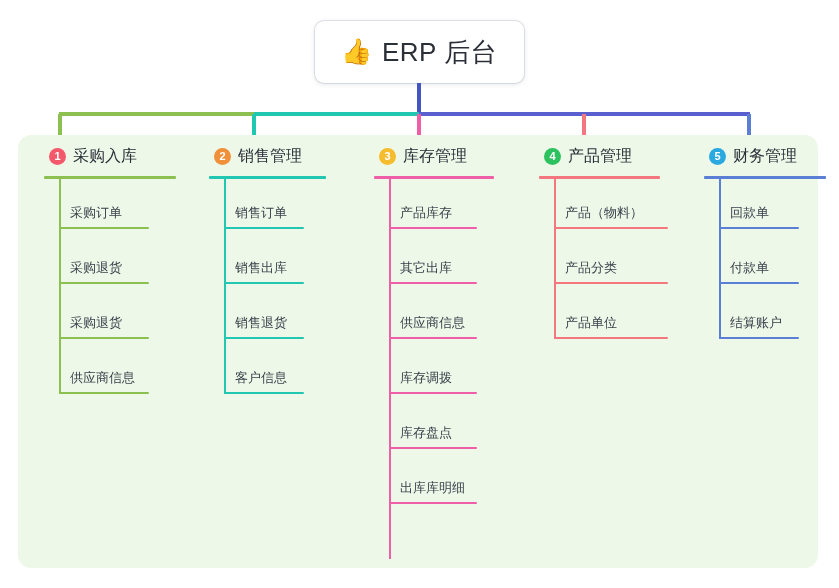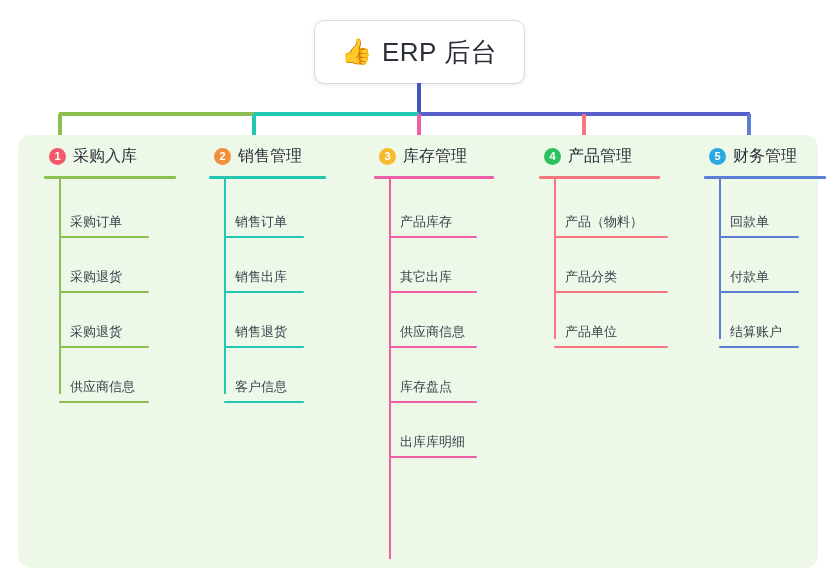--- a/index.html
+++ b/index.html
@@ -98,21 +98,21 @@
   }
 
   
   .spine {
     position: absolute;
     left: 29px;
     top: 43px;
     width: 2px;
   }
 
-  .items { position: absolute; left: 0; top: 52px; width: 165px; }
+  .items { position: absolute; left: 0; top: 43px; width: 165px; }
   .item {
     position: relative;
     height: 55px;
   }
   .item-label {
     position: absolute;
     left: 40px;
     bottom: 11px;
     font-size: 13px;
     color: #3a3f4a;
@@ -216,20 +216,24 @@
           </div>
           <div class="item">
             <span class="item-label">其它出库</span>
             <div class="item-rule" style="background: rgb(239, 95, 167); width: 88px;"></div>
           </div>
           <div class="item">
             <span class="item-label">供应商信息</span>
             <div class="item-rule" style="background: rgb(239, 95, 167); width: 88px;"></div>
           </div>
           <div class="item">
+            <span class="item-label">库存调拨</span>
+            <div class="item-rule" style="background: rgb(239, 95, 167); width: 88px;"></div>
+          </div>
+          <div class="item">
             <span class="item-label">库存盘点</span>
             <div class="item-rule" style="background: rgb(239, 95, 167); width: 88px;"></div>
           </div>
           <div class="item">
             <span class="item-label">出库库明细</span>
             <div class="item-rule" style="background: rgb(239, 95, 167); width: 88px;"></div>
           </div>
         </div>
       </div>
       <div class="column" style="left: 507px;">

